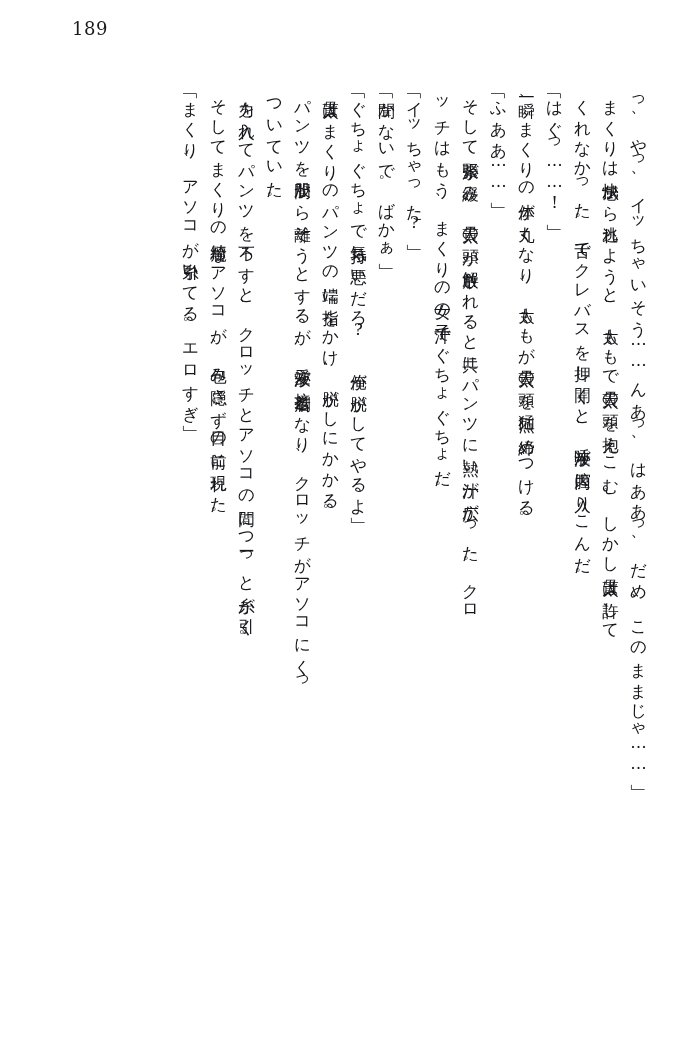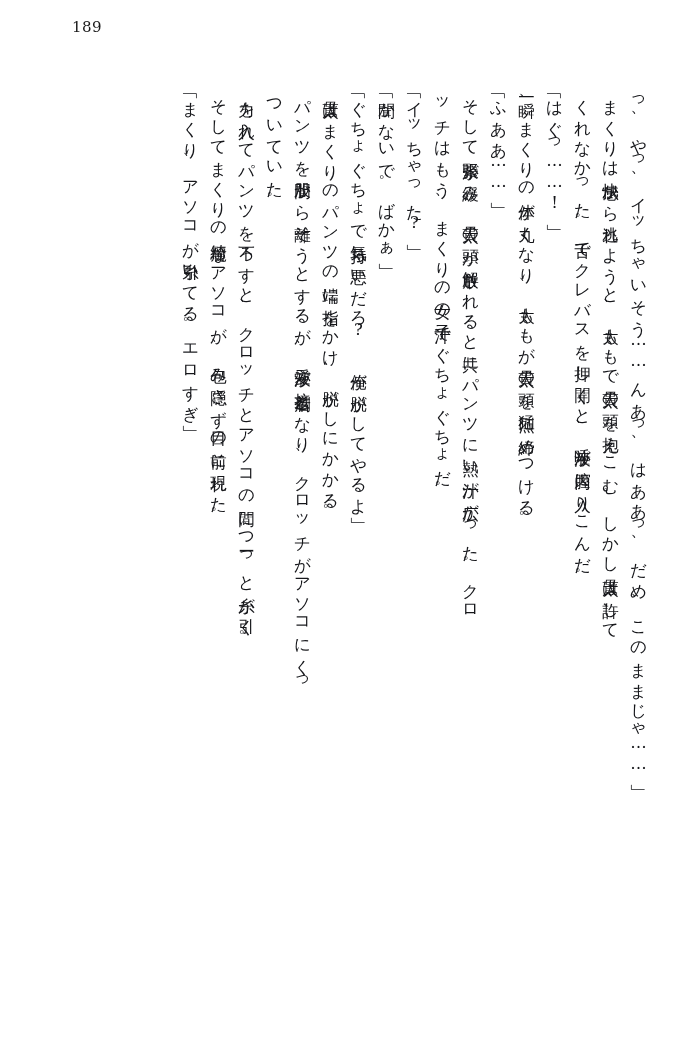--- a/index.html
+++ b/index.html
@@ -13,21 +13,21 @@
     height: 1050px;
     background: #ffffff;
     overflow: hidden;
     font-family: "DejaVu Serif", "Liberation Serif", serif;
     color: #111111;
   }
   .page-number {
     position: absolute;
     top: 18px;
     left: 72px;
-    font-size: 15px;
+    font-size: 18px;
     font-family: "DejaVu Serif", "Liberation Serif", serif;
     color: #1a1a1a;
     letter-spacing: 0.5px;
   }
   .text-body {
     position: absolute;
     top: 88px;
     left: 46px;
     width: 600px;
     height: 915px;

